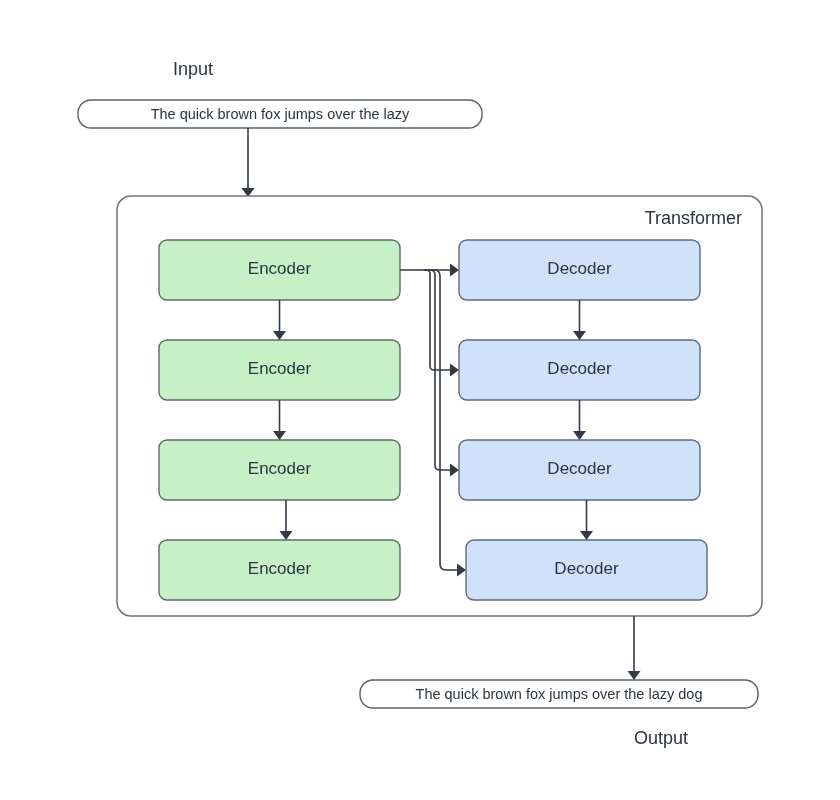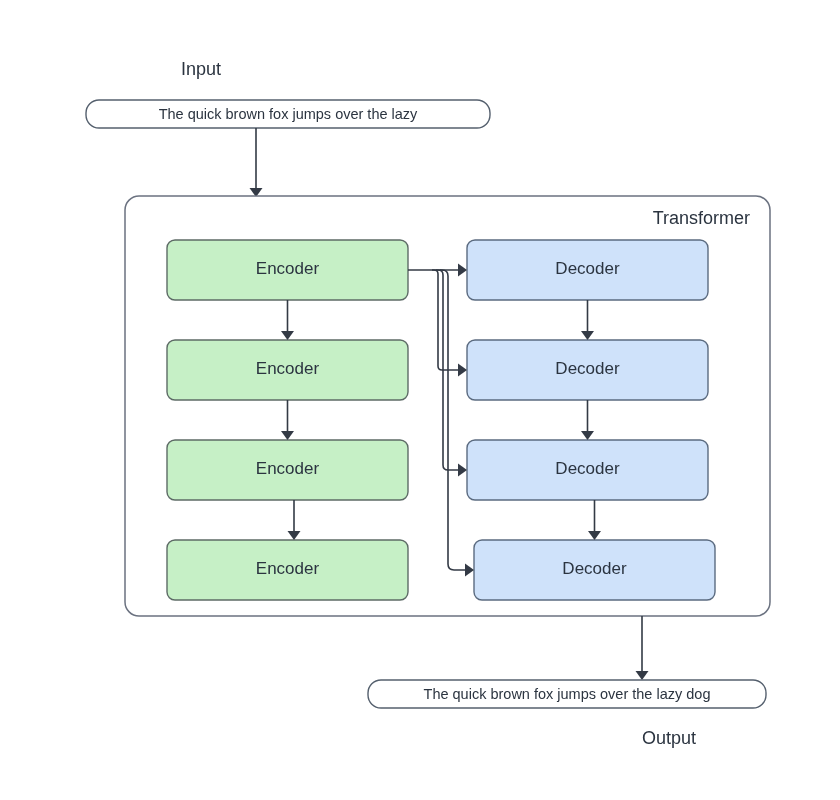--- a/index.html
+++ b/index.html
@@ -11,21 +11,20 @@
     width: 840px;
     height: 800px;
     font-family: "Liberation Sans", sans-serif;
     overflow: hidden;
   }
   #diagram-root {
     position: relative;
     width: 704px;
     height: 800px;
     background: #ffffff;
-    padding-left: 8px;
   }
   svg#diagram-svg {
     display: block;
     width: 840px;
     height: 800px;
   }
   .node-label {
     font-family: "Liberation Sans", sans-serif;
     font-size: 17px;
     fill: #2b3440;

